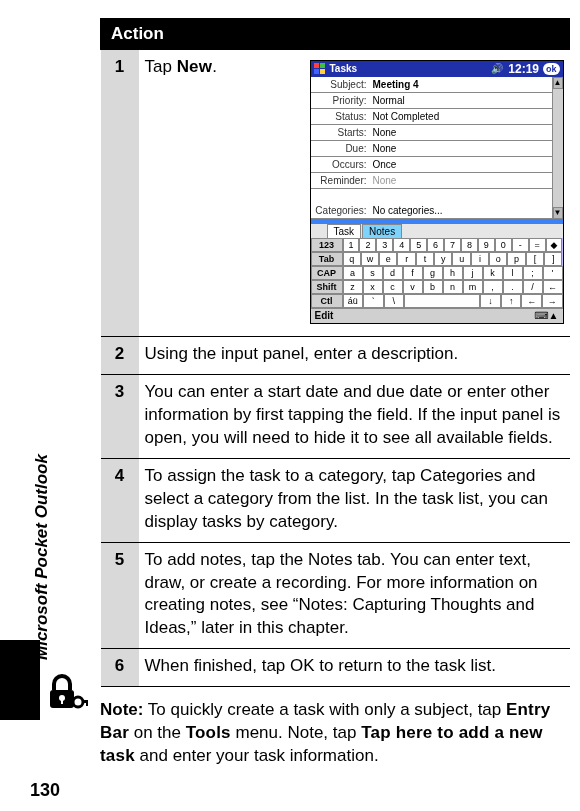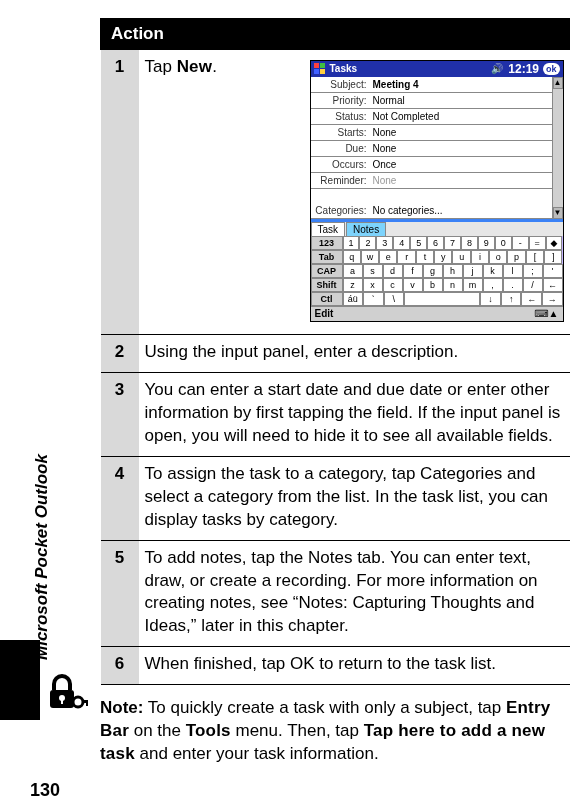--- a/index.html
+++ b/index.html
@@ -24,21 +24,21 @@
     linear-gradient(#ff4040,#ff4040) 0 0/5px 5px no-repeat,
     linear-gradient(#40c040,#40c040) 6px 0/5px 5px no-repeat,
     linear-gradient(#4060ff,#4060ff) 0 6px/5px 5px no-repeat,
     linear-gradient(#ffd040,#ffd040) 6px 6px/5px 5px no-repeat;}
   .pda .titlebar .time{font-weight:bold;font-size:12px;}
   .pda .titlebar .ok{background:#fff;color:#2030a8;border-radius:8px;padding:0 3px;font-weight:bold;font-size:9px;}
   .pda .form{background:#fff;}
   .pda .row{display:flex;align-items:center;height:15px;border-bottom:1px solid #888;}
   .pda .lbl{width:56px;text-align:right;padding-right:4px;color:#333;font-size:10px;}
   .pda .val{flex:1;font-size:10px;color:#000;padding-left:2px;}
-  .pda .tabs{display:flex;background:#e6e6e6;height:14px;align-items:flex-end;font-size:10px;border-top:3px solid #3b82f6;}
+  .pda .tabs{display:flex;background:#e6e6e6;height:14px;align-items:flex-end;font-size:10px;border-top:5px solid #3b82f6;padding-left:16px;}
   .pda .tab{border:1px solid #888;border-bottom:none;padding:0 6px;background:#fff;margin-right:1px;}
   .pda .tab.inactive{background:#7dd3fc;}
   .pda .kbd{background:#c4b5fd;}
   .pda .kbd .krow{display:flex;height:14px;}
   .pda .kbd .key{flex:1;border:1px solid #888;margin:0;display:flex;align-items:center;justify-content:center;font-size:9px;background:#fff;min-width:0;}
   .pda .kbd .key.mod{background:#d0d0d0;font-weight:bold;min-width:24px;flex:0 0 auto;padding:0 3px;}
   .pda .kbd .key.wide{flex:1.4;}
   .pda .bottombar{display:flex;justify-content:space-between;align-items:center;height:14px;background:#d0d0d0;padding:0 4px;font-size:10px;border-top:1px solid #888;}
   .note{margin-top:12px;font-size:17px;line-height:1.35;}
   .note b.label{font-weight:bold;}
@@ -242,18 +242,18 @@
         <td>To add notes, tap the Notes tab. You can enter text, draw, or create a recording. For more information on creating notes, see “Notes: Capturing Thoughts and Ideas,” later in this chapter.</td>
       </tr>
       <tr>
         <td class="num">6</td>
         <td>When finished, tap OK to return to the task list.</td>
       </tr>
     </tbody>
       </table>
 
     <p class="note">
-      <b class="label">Note:</b><span> To quickly create a task with only a subject, tap </span><span class="ui-str">Entry Bar</span><span> on the </span><span class="ui-str">Tools</span><span> menu. Then, tap </span><span class="ui-str">Tap here to add a new task</span><span> and enter your task information.</span>
+      <b class="label">Note:</b><span> To quickly create a task with only a subject, tap </span><span class="ui-str">Entry Bar</span><span> on the </span><span class="ui-str">Tools</span><span> menu. Note, tap </span><span class="ui-str">Tap here to add a new task</span><span> and enter your task information.</span>
     </p>
   </div>
 
   <div class="page-num">130</div>
 </div>
 
 </body></html>

